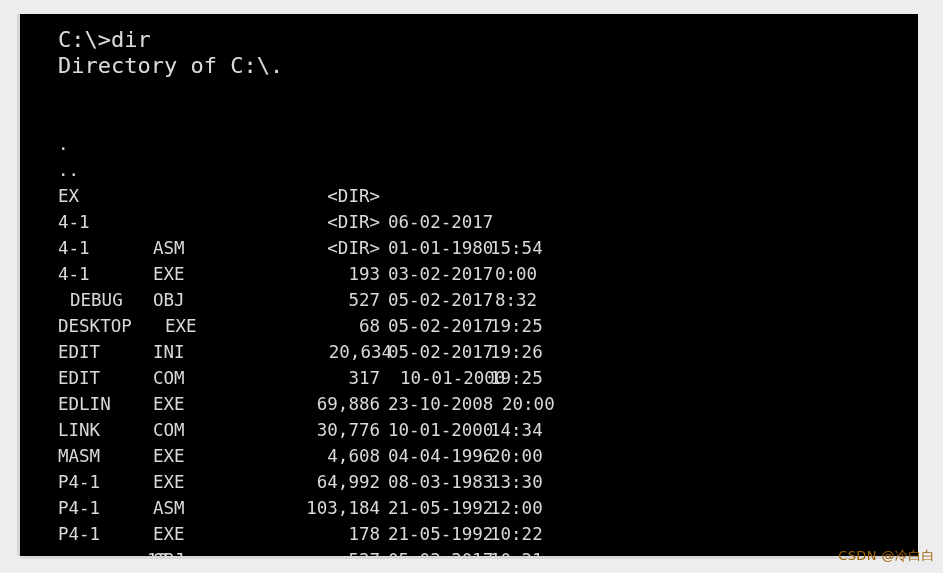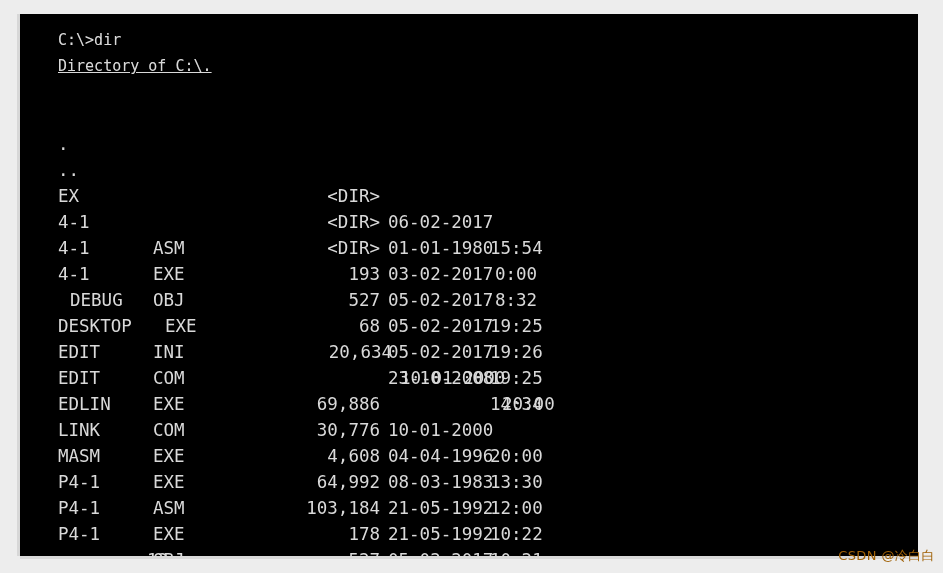--- a/index.html
+++ b/index.html
@@ -49,21 +49,21 @@
     letter-spacing: 0px;
   }
 
   .line {
     position: absolute;
     left: 38px;
     white-space: pre;
     color: #d9d9d9;
     text-shadow: 0 0 0.5px rgba(255,255,255,0.25);
     font-family: "DejaVu Sans Mono", "Liberation Mono", monospace;
-    font-size: 15px;
+    font-size: 22px;
     line-height: 26px;
     height: 26px;
   }
 
   
   .row {
     position: absolute;
     left: 0;
     width: 898px;
     height: 26px;
@@ -100,21 +100,21 @@
 </head>
 <body>
 
 <div id="page-backdrop"></div>
 
 <div id="console-frame">
   <div id="console-screen">
 
     <div class="line" style="top:13px;">C:\&gt;dir</div>
 
-    <div class="line" style="top:39px;text-decoration:underline;">Directory of C:\.</div>
+    <div class="line" style="top:39px;">Directory of C:\.</div>
 
     <div class="row" style="top:65px;">
       <span class="col-name">.</span>
       <span class="col-ext"></span>
       <span class="col-size">&lt;DIR&gt;</span>
       <span class="col-date">06-02-2017</span>
       <span class="col-time">15:54</span>
     </div>
 
     <div class="row" style="top:91px;">
@@ -161,20 +161,21 @@
       <span class="col-name">DEBUG</span>
       <span class="col-ext">EXE</span>
       <span class="col-size">20,634</span>
       <span class="col-date">10-01-2000</span>
       <span class="col-time">20:00</span>
     </div>
 
     <div class="row" style="top:247px;">
       <span class="col-name">DESKTOP</span>
       <span class="col-ext">INI</span>
+      <span class="col-size">317</span>
       <span class="col-date">23-10-2008</span>
       <span class="col-time">14:34</span>
     </div>
 
     <div class="row" style="top:273px;">
       <span class="col-name">EDIT</span>
       <span class="col-ext">COM</span>
       <span class="col-size">69,886</span>
       <span class="col-date">10-01-2000</span>
       <span class="col-time">20:00</span>

